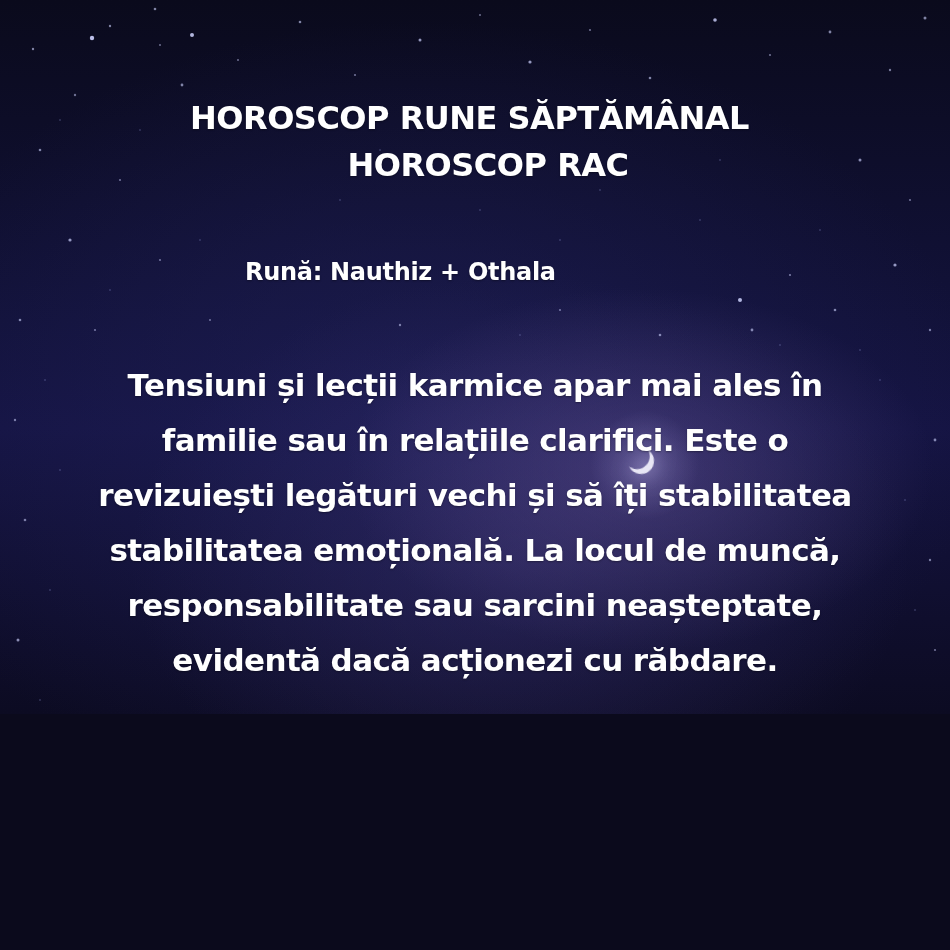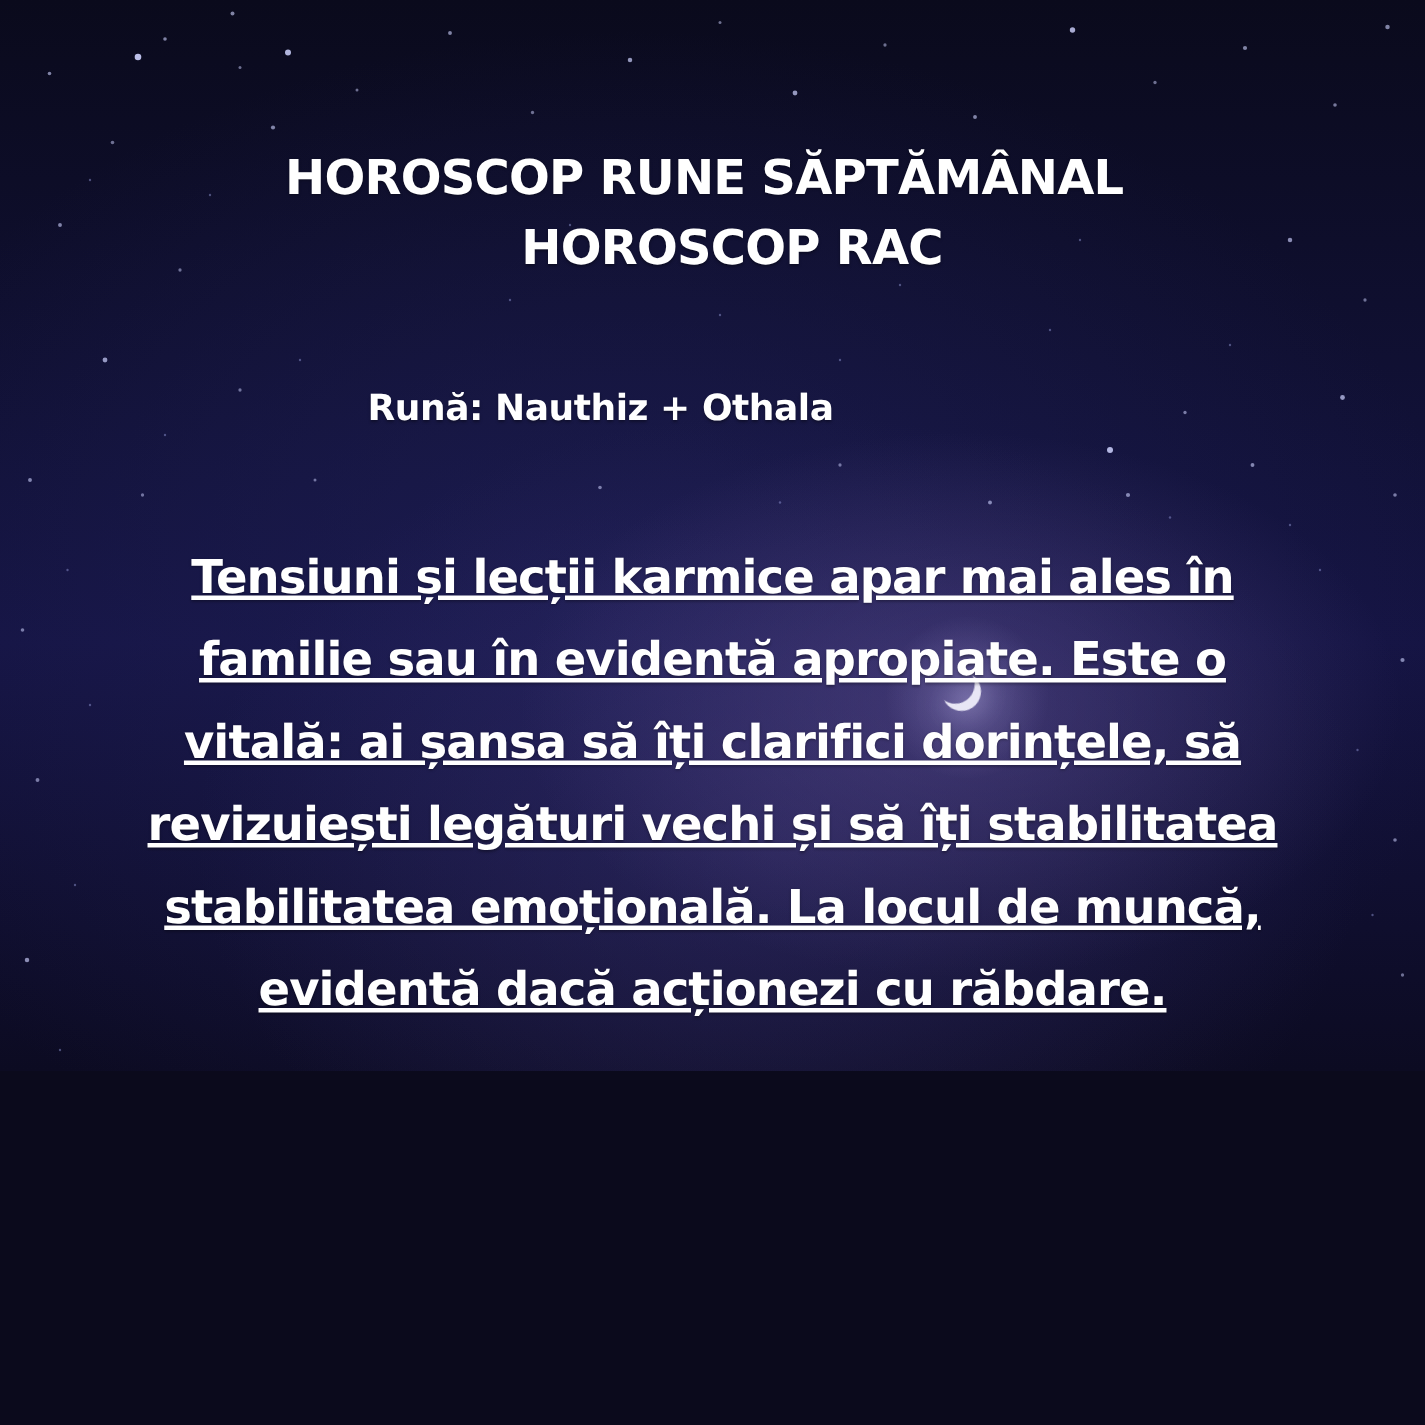--- a/index.html
+++ b/index.html
@@ -80,21 +80,20 @@
       left: 30px;
       top: 358px;
       width: 890px;
       font-size: 31px;
       line-height: 55px;
       letter-spacing: -0.6px;
     }
     .body-line {
       display: block;
       white-space: nowrap;
-      text-decoration: underline;
     }
   </style>
 </head>
 <body>
 
 <div class="canvas">
 
   <svg class="stars" width="950" height="950" viewBox="0 0 950 950" xmlns="http://www.w3.org/2000/svg">
     <g fill="#cfd3ff">
       <circle cx="92" cy="38" r="2.2" opacity="0.9"></circle>
@@ -198,20 +197,20 @@
   <div class="moon"></div>
 
   <div class="text-layer">
     <div class="title-line title-1">HOROSCOP RUNE SĂPTĂMÂNAL</div>
     <div class="title-line title-2">HOROSCOP RAC</div>
 
     <div class="rune-line">Rună:  Nauthiz + Othala</div>
 
     <div class="body-text">
       <span class="body-line">Tensiuni și lecții karmice apar mai ales în</span>
-      <span class="body-line">familie sau în evidentă apropiate. Este o</span>
-      <span class="body-line">vitală: ai șansa să îți clarifici dorințele, să</span>
+      <span class="body-line">familie sau în relațiile clarifici. Este o</span>
       <span class="body-line">revizuiești legături vechi și să îți stabilitatea</span>
       <span class="body-line">stabilitatea emoțională. La locul de muncă,</span>
+      <span class="body-line">responsabilitate sau sarcini neașteptate,</span>
       <span class="body-line">evidentă dacă acționezi cu răbdare.</span>
     </div>
   </div>
 </div>
 
 </body></html>

